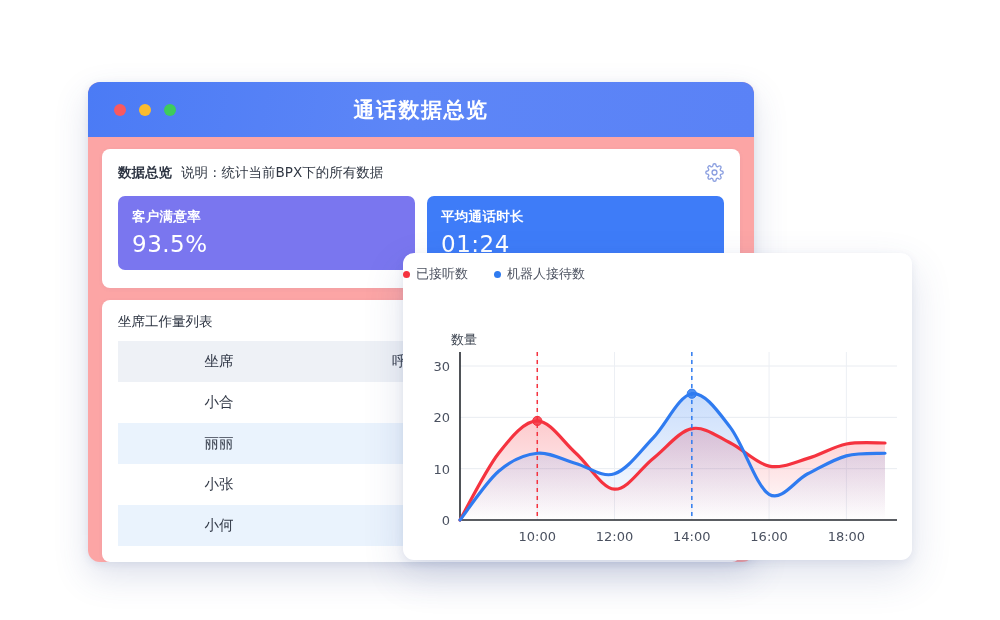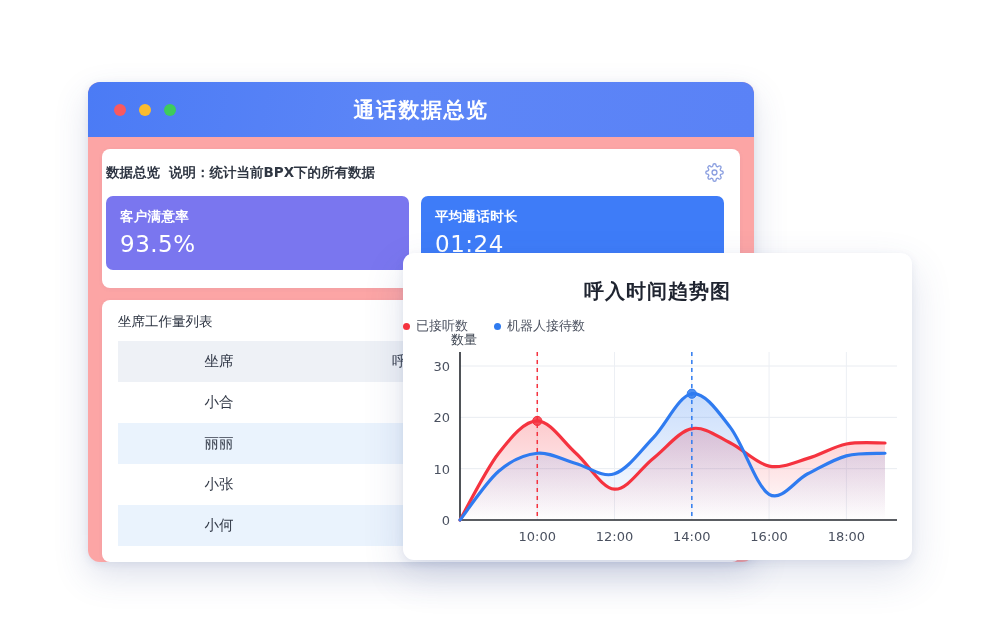--- a/index.html
+++ b/index.html
@@ -71,38 +71,38 @@
     height: calc(100% - 55px);
   }
 
   
   .panel {
     background: #ffffff;
     border-radius: 8px;
     box-shadow: 0 1px 4px rgba(80, 100, 150, 0.07);
   }
   #summary-panel {
-    padding: 14px 16px 18px 4px;
+    padding: 14px 16px 18px 16px;
     box-sizing: border-box;
   }
   #summary-header {
     display: flex;
     align-items: center;
     justify-content: space-between;
     margin-bottom: 14px;
   }
   #summary-header-texts {
     display: flex;
     align-items: baseline;
     gap: 9px;
     font-size: 13.5px;
     color: #2d3442;
   }
   #summary-title { font-weight: 700; }
-  #summary-desc  { font-weight: 700; color: #303743; }
+  #summary-desc  { font-weight: 400; color: #303743; }
 
   #gear-icon { line-height: 0; cursor: pointer; }
 
   #stat-cards {
     display: flex;
     gap: 12px;
   }
   .stat-card {
     flex: 1;
     border-radius: 7px;
@@ -284,21 +284,20 @@
             <td>121</td>
           </tr>
         </tbody>
       </table>
     </div>
 
   </div>
 </div>
 
 <div id="chart-panel">
-  <div id="chart-title">呼入时间趋势图</div>
 
   <div id="chart-legend">
     <div class="legend-item">
       <span class="legend-swatch" style="background:#f5333f"></span>
       <span>已接听数</span>
     </div>
     <div class="legend-item">
       <span class="legend-swatch" style="background:#2f7bf0"></span>
       <span>机器人接待数</span>
     </div>

